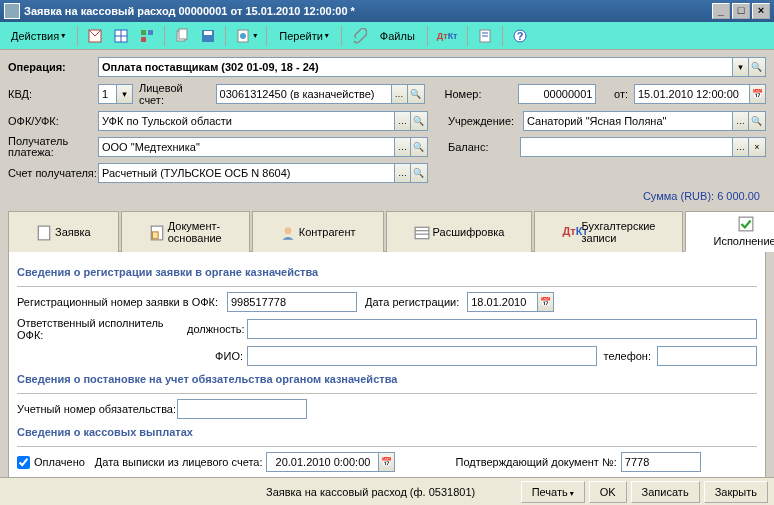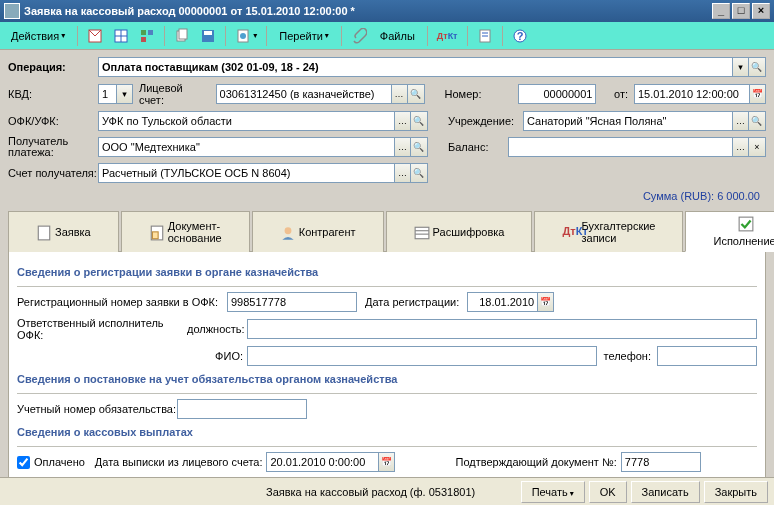--- a/index.html
+++ b/index.html
@@ -181,21 +181,21 @@
     </div>
   </div>
 
   <div class="row">
     <div class="lbl" style="line-height:11px">Получатель платежа:</div>
     <div class="combo" style="width:330px">
       <input class="fld" style="flex: 1 1 0%;" value="ООО &quot;Медтехника&quot;">
       <div class="cbtn">…</div>
       <div class="cbtn">🔍</div>
     </div>
-    <div class="right-col" style="width:60px">Баланс:</div>
+    <div class="right-col" style="width:72px">Баланс:</div>
     <div class="combo" style="flex:1">
       <input class="fld" style="flex: 1 1 0%;" value="">
       <div class="cbtn">…</div>
       <div class="cbtn">×</div>
     </div>
   </div>
 
   <div class="row">
     <div class="lbl" style="line-height:11px">Счет получателя:</div>
     <div class="combo" style="width:330px">
@@ -250,21 +250,21 @@
   </div>
 
   <div class="tab-content">
     <div class="section-title">Сведения о регистрации заявки в органе казначейства</div>
     <div class="sep-line"></div>
     <div class="row">
       <div style="width:210px">Регистрационный номер заявки в ОФК:</div>
       <input class="fld" style="width: 130px;" value="998517778">
       <div style="margin:0 8px">Дата регистрации:</div>
       <div class="combo">
-        <input class="fld" style="width: 70px; text-align: right;" value="18.01.2010">
+        <input class="fld" style="width: 70px;" value="18.01.2010">
         <div class="cbtn">📅</div>
       </div>
     </div>
     <div class="row">
       <div style="width:170px">Ответственный исполнитель ОФК:</div>
       <div style="width:60px;text-align:center;padding-right:4px">должность:</div>
       <input class="fld" style="flex: 1 1 0%;" value="">
     </div>
     <div class="row">
       <div style="width:170px"></div>
@@ -281,21 +281,21 @@
       <input class="fld" style="width: 130px;" value="">
     </div>
 
     <div class="section-title">Сведения о кассовых выплатах</div>
     <div class="sep-line"></div>
     <div class="row">
       <input type="checkbox" class="check" checked="" style="">
       <div style="margin:0 10px 0 4px">Оплачено</div>
       <div>Дата выписки из лицевого счета:</div>
       <div class="combo" style="margin-left:4px">
-        <input class="fld" style="width: 112px;" value="20.01.2010 0:00:00">
+        <input class="fld" style="width: 112px; text-align: center;" value="20.01.2010 0:00:00">
         <div class="cbtn">📅</div>
       </div>
       <div style="margin-left:60px">Подтверждающий документ №:</div>
       <input class="fld" style="width: 80px; margin-left: 4px;" value="7778">
     </div>
     <div class="row">
       <div style="flex:1"></div>
       <div style="margin-right:6px">от:</div>
       <div class="combo">
         <input class="fld" style="width: 66px; text-align: right;" value="19.01.2010">

